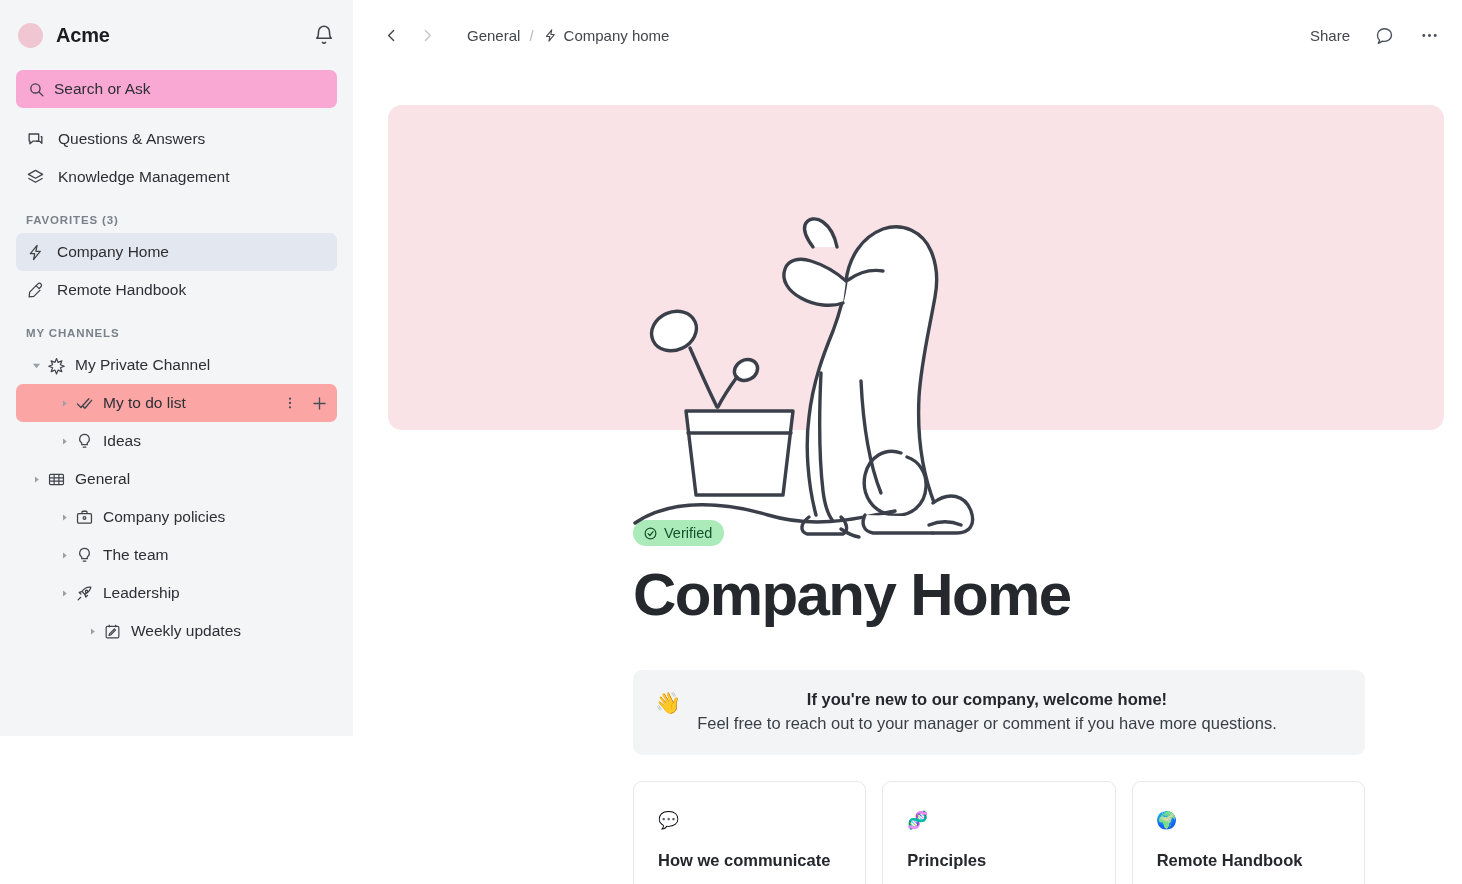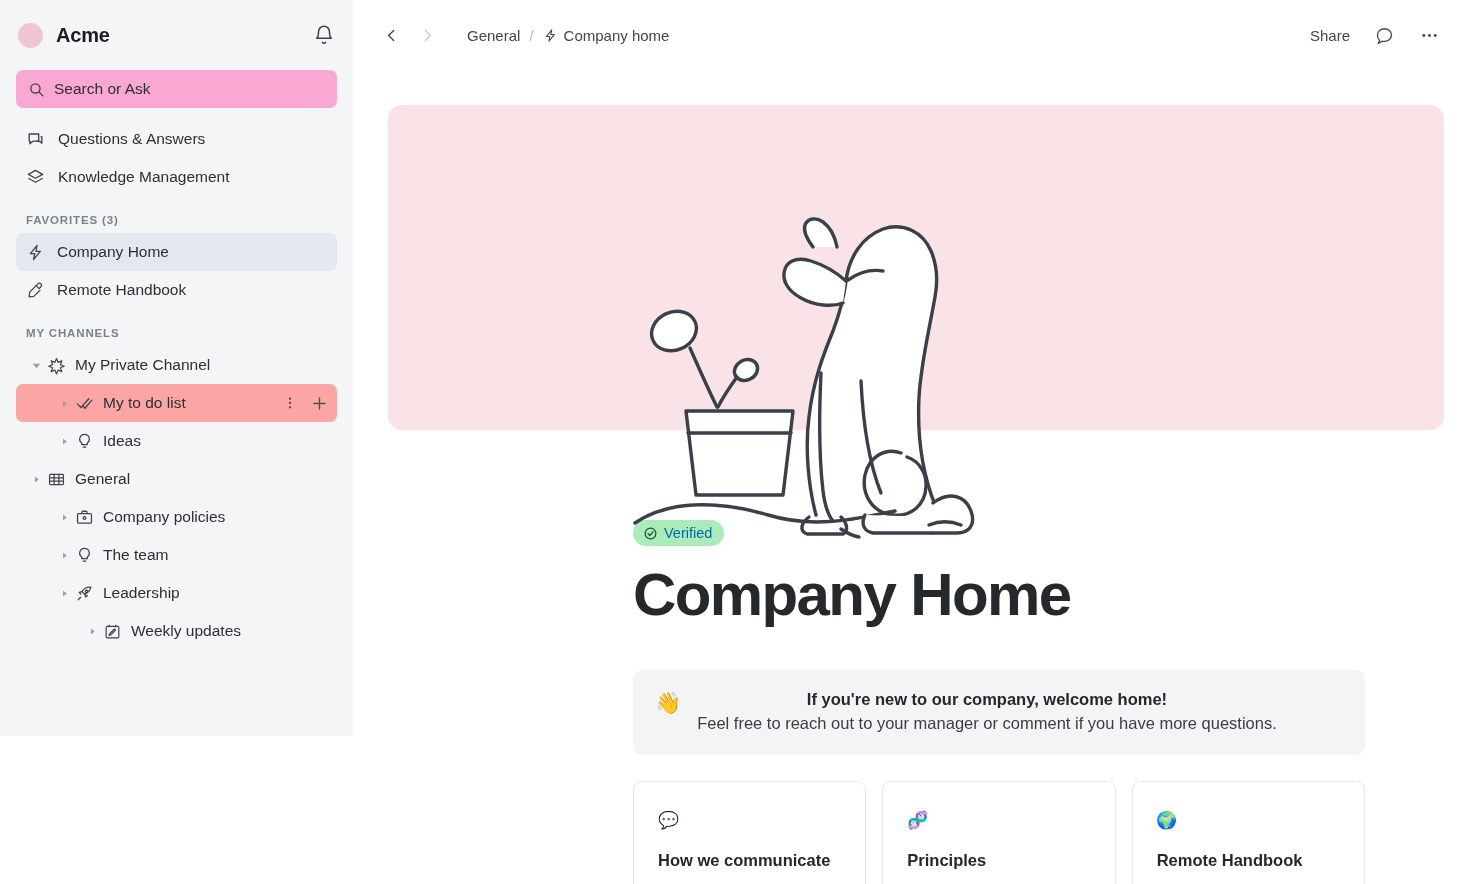--- a/index.html
+++ b/index.html
@@ -112,21 +112,21 @@
     position: relative;
   }
   .hero-art {
     position: absolute; left: 245px; top: 80px;
     width: 370px; height: 400px;
     pointer-events: none;
   }
   .content { padding: 0 0 0 280px; }
   .badge {
     display: inline-flex; align-items: center; gap: 6px;
-    background: #abeab9; color: #0369a1;
+    background: #abeab9; color: #14532d;
     border-radius: 999px; padding: 5px 12px 5px 10px;
     font-size: 14.5px; margin-top: 90px;
   }
   .title {
     font-size: 60px; font-weight: bold; color: #25282d;
     letter-spacing: -1.6px; margin-top: 16px; line-height: 1.1;
   }
   .callout {
     margin-top: 42px; width: 732px;
     background: #f3f4f6; border-radius: 9px;

